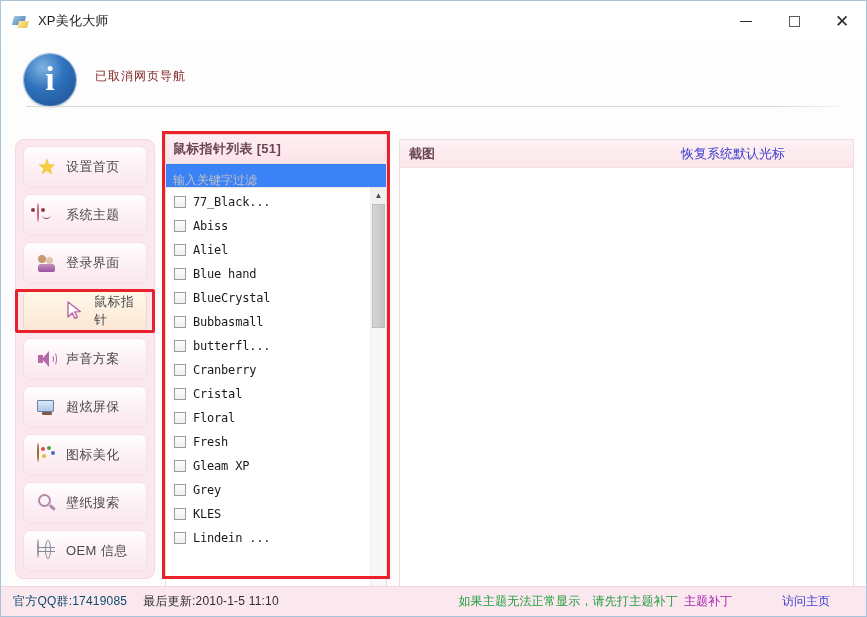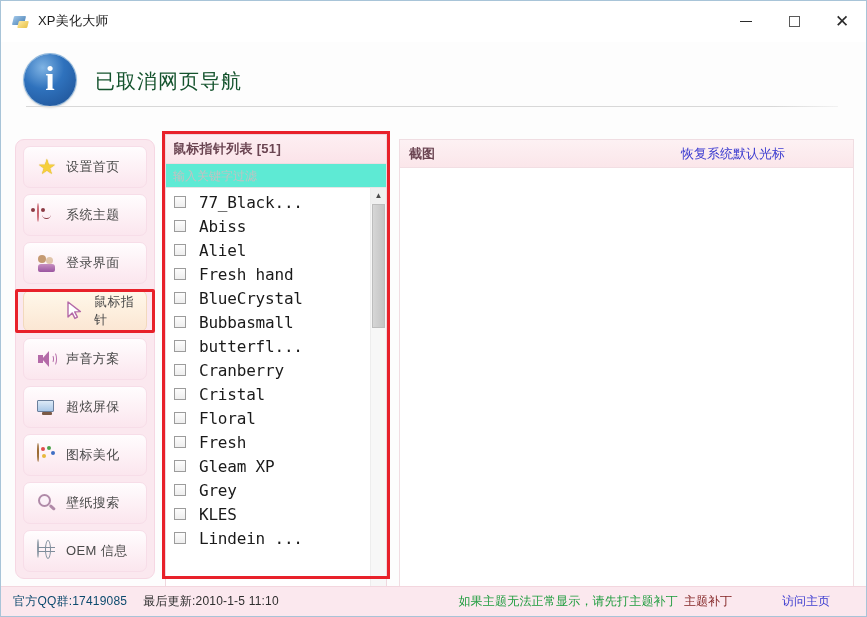--- a/index.html
+++ b/index.html
@@ -74,21 +74,21 @@
     box-shadow: 0 0 0 1px #8fb8dd, 0 1px 3px rgba(0,0,0,0.25);
     display: flex; align-items: center; justify-content: center;
   }
   .info-icon .glyph {
     color: #ffffff; font-family: "Liberation Serif", serif;
     font-size: 34px; font-weight: bold; line-height: 1;
     margin-top: -2px;
   }
   .header-title {
     position: absolute; left: 94px; top: 26px;
-    font-size: 20px; color: #14532d; letter-spacing: 1px;
+    font-size: 12px; color: #7f1d1d; letter-spacing: 1px;
   }
   .header-rule {
     position: absolute; left: 25px; top: 64px;
     width: 812px; height: 1px;
     background: linear-gradient(to right,#d8d8d8 0%,#d8d8d8 92%,#f2f2f2 100%);
   }
 
   
   .sidebar {
     position: absolute; left: 14px; top: 138px;
@@ -243,22 +243,22 @@
     border-bottom: 1px solid #f0dbe1;
     display: flex; align-items: center;
     padding-left: 7px;
   }
   .list-head-text {
     font-size: 13px; color: #6b4552; font-weight: bold; letter-spacing: 0.3px;
   }
   .filter-box {
     height: 24px; flex: 0 0 24px;
     border-bottom: 1px solid #e6e6e6;
-    display: flex; align-items: center; padding: 0 7px;
-    background: #5eead4;
+    display: flex; align-items: flex-end; padding: 0 7px;
+    background: #3b82f6;
   }
   .filter-input {
     width: 100%; border: none; outline: none;
     font-family: "Liberation Sans", sans-serif;
     font-size: 12px; color: #3a3a3a; background: transparent;
   }
   .filter-input::placeholder { color: #c2c2c2; }
   .list-body-wrap { flex: 1; display: flex; overflow: hidden; }
   .list-body {
     flex: 1; overflow: hidden; padding-top: 2px;
@@ -266,23 +266,23 @@
   .list-row {
     height: 24px; display: flex; align-items: center;
     padding-left: 8px; cursor: default;
   }
   .chk {
     width: 12px; height: 12px; flex: 0 0 12px;
     border: 1px solid #9c9c9c;
     background: linear-gradient(to bottom,#fdfdfd,#eeeeee);
   }
   .row-label {
-    margin-left: 13px;
+    margin-left: 7px;
     font-family: "DejaVu Sans Mono", "Liberation Mono", monospace;
-    font-size: 16px; color: #1a1a1a; letter-spacing: -0.2px;
+    font-size: 12px; color: #1a1a1a; letter-spacing: -0.2px;
     white-space: nowrap;
     text-align: right;
   }
   
   .vscroll {
     width: 16px; flex: 0 0 16px;
     background: #f4f4f4;
     border-left: 1px solid #ededed;
     display: flex; flex-direction: column;
   }
@@ -331,21 +331,21 @@
     width: 865px; height: 30px;
     background: #fbe8ee;
     border-top: 1px solid #f3d6de;
     display: flex; align-items: center;
     padding: 0 14px 0 12px;
     font-size: 12px;
   }
   .sb-qq { color: #0c4a6e; letter-spacing: 0.2px; }
   .sb-updated { color: #2e2e2e; margin-left: 16px; letter-spacing: 0.2px; }
   .sb-warn { margin-left: auto; color: #1f9c3e; letter-spacing: 0.2px; }
-  .sb-patch { color: #7f1d1d; margin-left: 6px; cursor: pointer; }
+  .sb-patch { color: #a21caf; margin-left: 6px; cursor: pointer; }
   .sb-home { color: #3c3cd0; margin-left: 50px; margin-right: 22px; cursor: pointer; }
 </style>
 </head>
 <body>
 
 <div id="app">
 
   <div class="titlebar">
     <div class="title-icon">
       <span class="sh1"></span>
@@ -463,21 +463,21 @@
         <div class="list-row">
           <span class="chk"></span>
           <span class="row-label">Abiss</span>
         </div>
         <div class="list-row">
           <span class="chk"></span>
           <span class="row-label">Aliel</span>
         </div>
         <div class="list-row">
           <span class="chk"></span>
-          <span class="row-label">Fresh hand</span>
+          <span class="row-label">Blue hand</span>
         </div>
         <div class="list-row">
           <span class="chk"></span>
           <span class="row-label">BlueCrystal</span>
         </div>
         <div class="list-row">
           <span class="chk"></span>
           <span class="row-label">Bubbasmall</span>
         </div>
         <div class="list-row">

